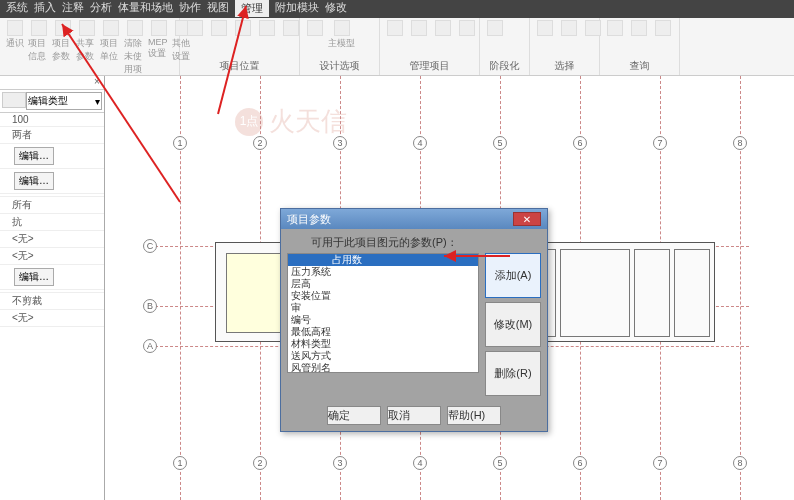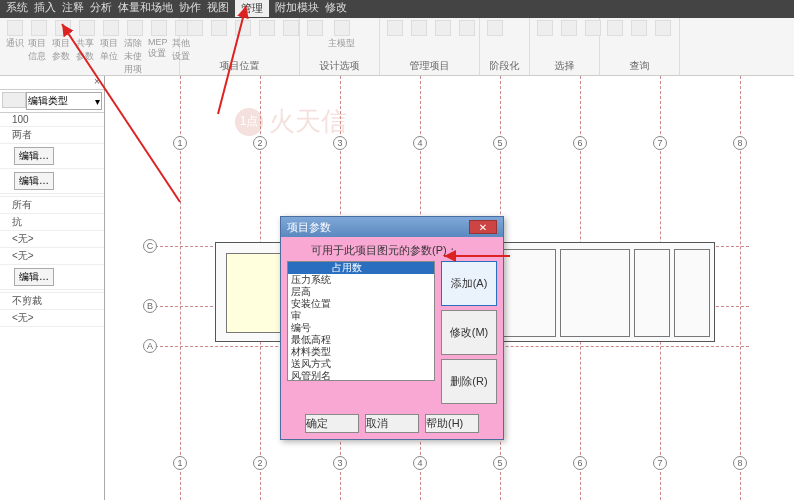--- a/index.html
+++ b/index.html
@@ -35,21 +35,21 @@
 .gridline-h { position: absolute; left: 45px; right: 45px; height: 0; border-top: 1px dashed #c88; }
 .gridbubble { position: absolute; width: 14px; height: 14px; border: 1px solid #888; border-radius: 50%; background: #fff; display: flex; align-items: center; justify-content: center; font-size: 9px; color: #666; }
 .plan { position: absolute; border: 1px solid #555; background: #fafafa; }
 .room-lines { position: absolute; border: 1px solid #777; }
 
 
 .watermark { position: absolute; color: rgba(200,100,80,0.2); font-size: 26px; font-weight: 300; display: flex; align-items: center; gap: 6px; }
 .watermark .wm-circle { width: 28px; height: 28px; border-radius: 50%; background: rgba(200,100,80,0.2); display: flex; align-items: center; justify-content: center; color: #fff; font-size: 12px; }
 
 
-.dialog { position: absolute; left: 280px; top: 216px; width: 224px; background: #f9a8d4; border: 1px solid #4c6e9f; box-shadow: 2px 2px 6px rgba(0,0,0,0.3); font-size: 11px; color: #333;}
+.dialog { position: absolute; left: 280px; top: 208px; width: 268px; background: #a3a3a3; border: 1px solid #4c6e9f; box-shadow: 2px 2px 6px rgba(0,0,0,0.3); font-size: 11px; color: #333;}
 .dlg-title { background: linear-gradient(#7ea8d8,#5a88bf); color: #fff; padding: 3px 6px; display: flex; justify-content: space-between; align-items: center; height: 20px; }
 .dlg-title .close { background: #c44; color: #fff; width: 28px; height: 14px; display: flex; align-items: center; justify-content: center; font-size: 10px; border: 1px solid #933; }
 .dlg-body { padding: 6px; }
 .dlg-label { font-size: 11px; margin-bottom: 3px; margin-left: 24px; }
 .dlg-content { display: flex; gap: 6px; }
 .dlg-list { flex: 1; border: 1px solid #888; height: 120px; background: #fff; font-size: 10px; overflow: hidden; }
 .dlg-list .sel { background: #2a6ec0; color: #fff; padding-left: 44px; }
 .dlg-list div { padding: 0 3px; line-height: 12px; }
 .dlg-side { display: flex; flex-direction: column; gap: 4px; }
 .dbtn { border: 1px solid #888; background: #f0f0f0; font-size: 11px; padding: 14px 0; width: 56px; text-align: center; }

